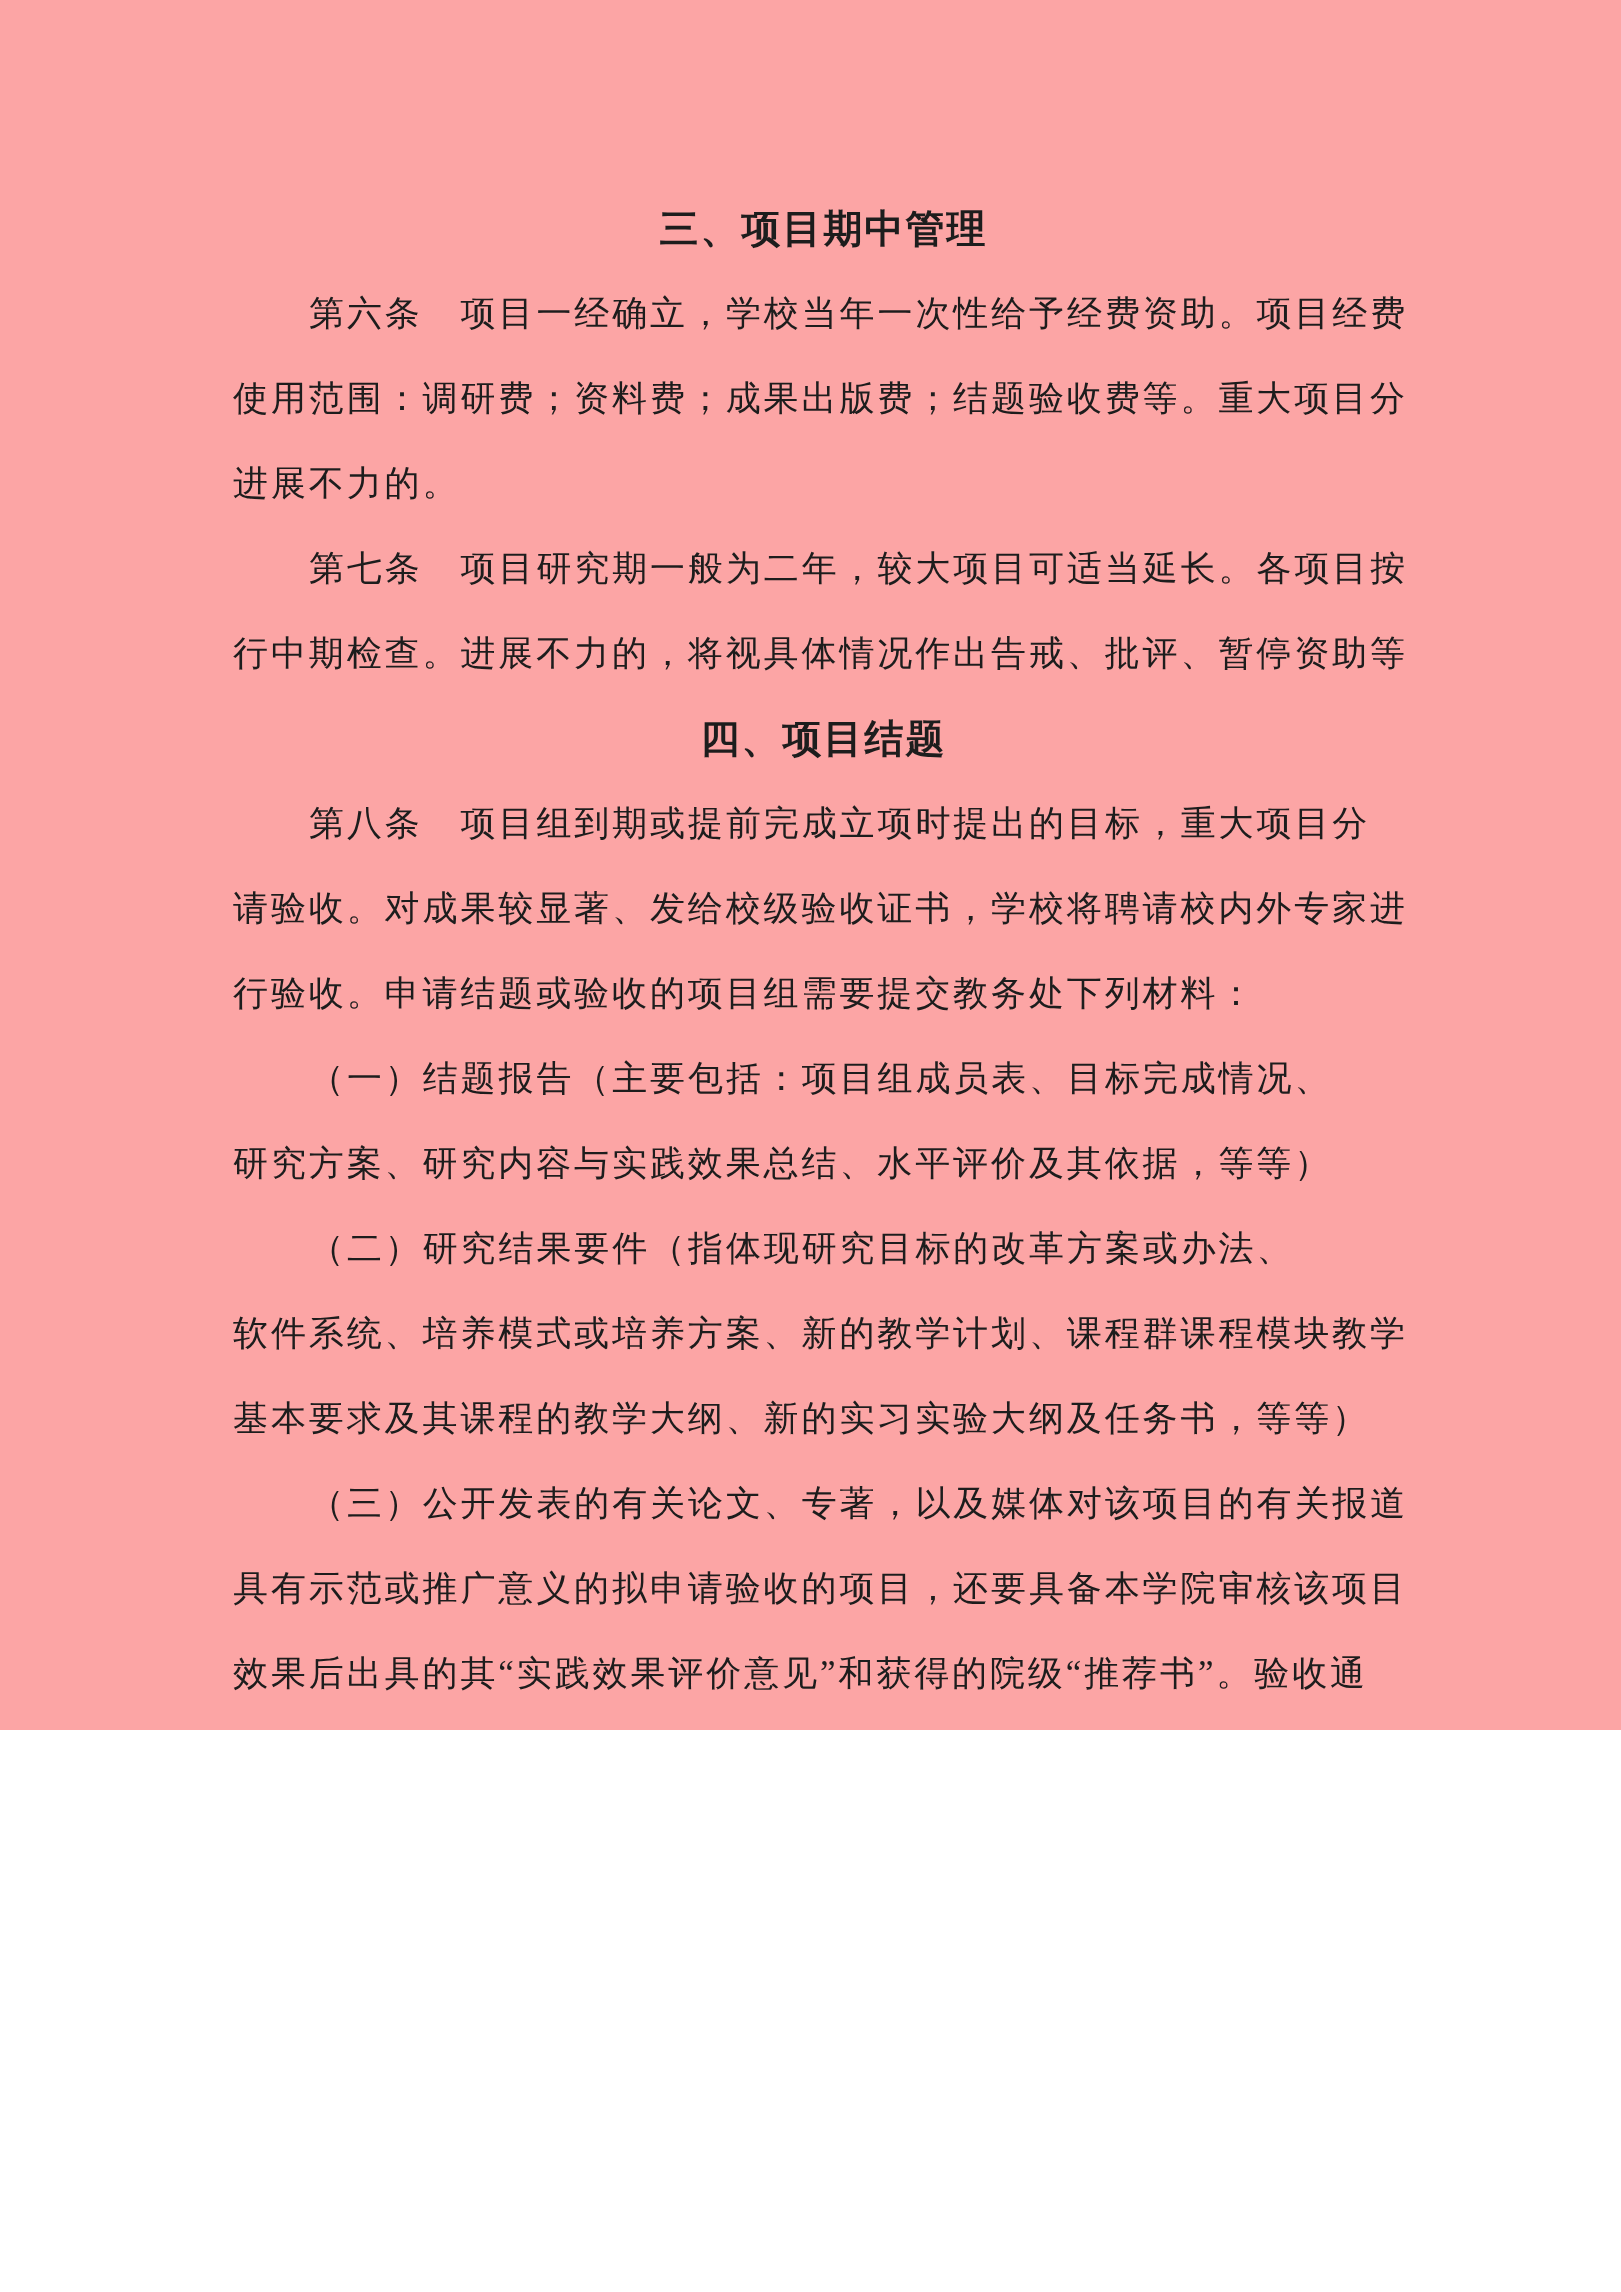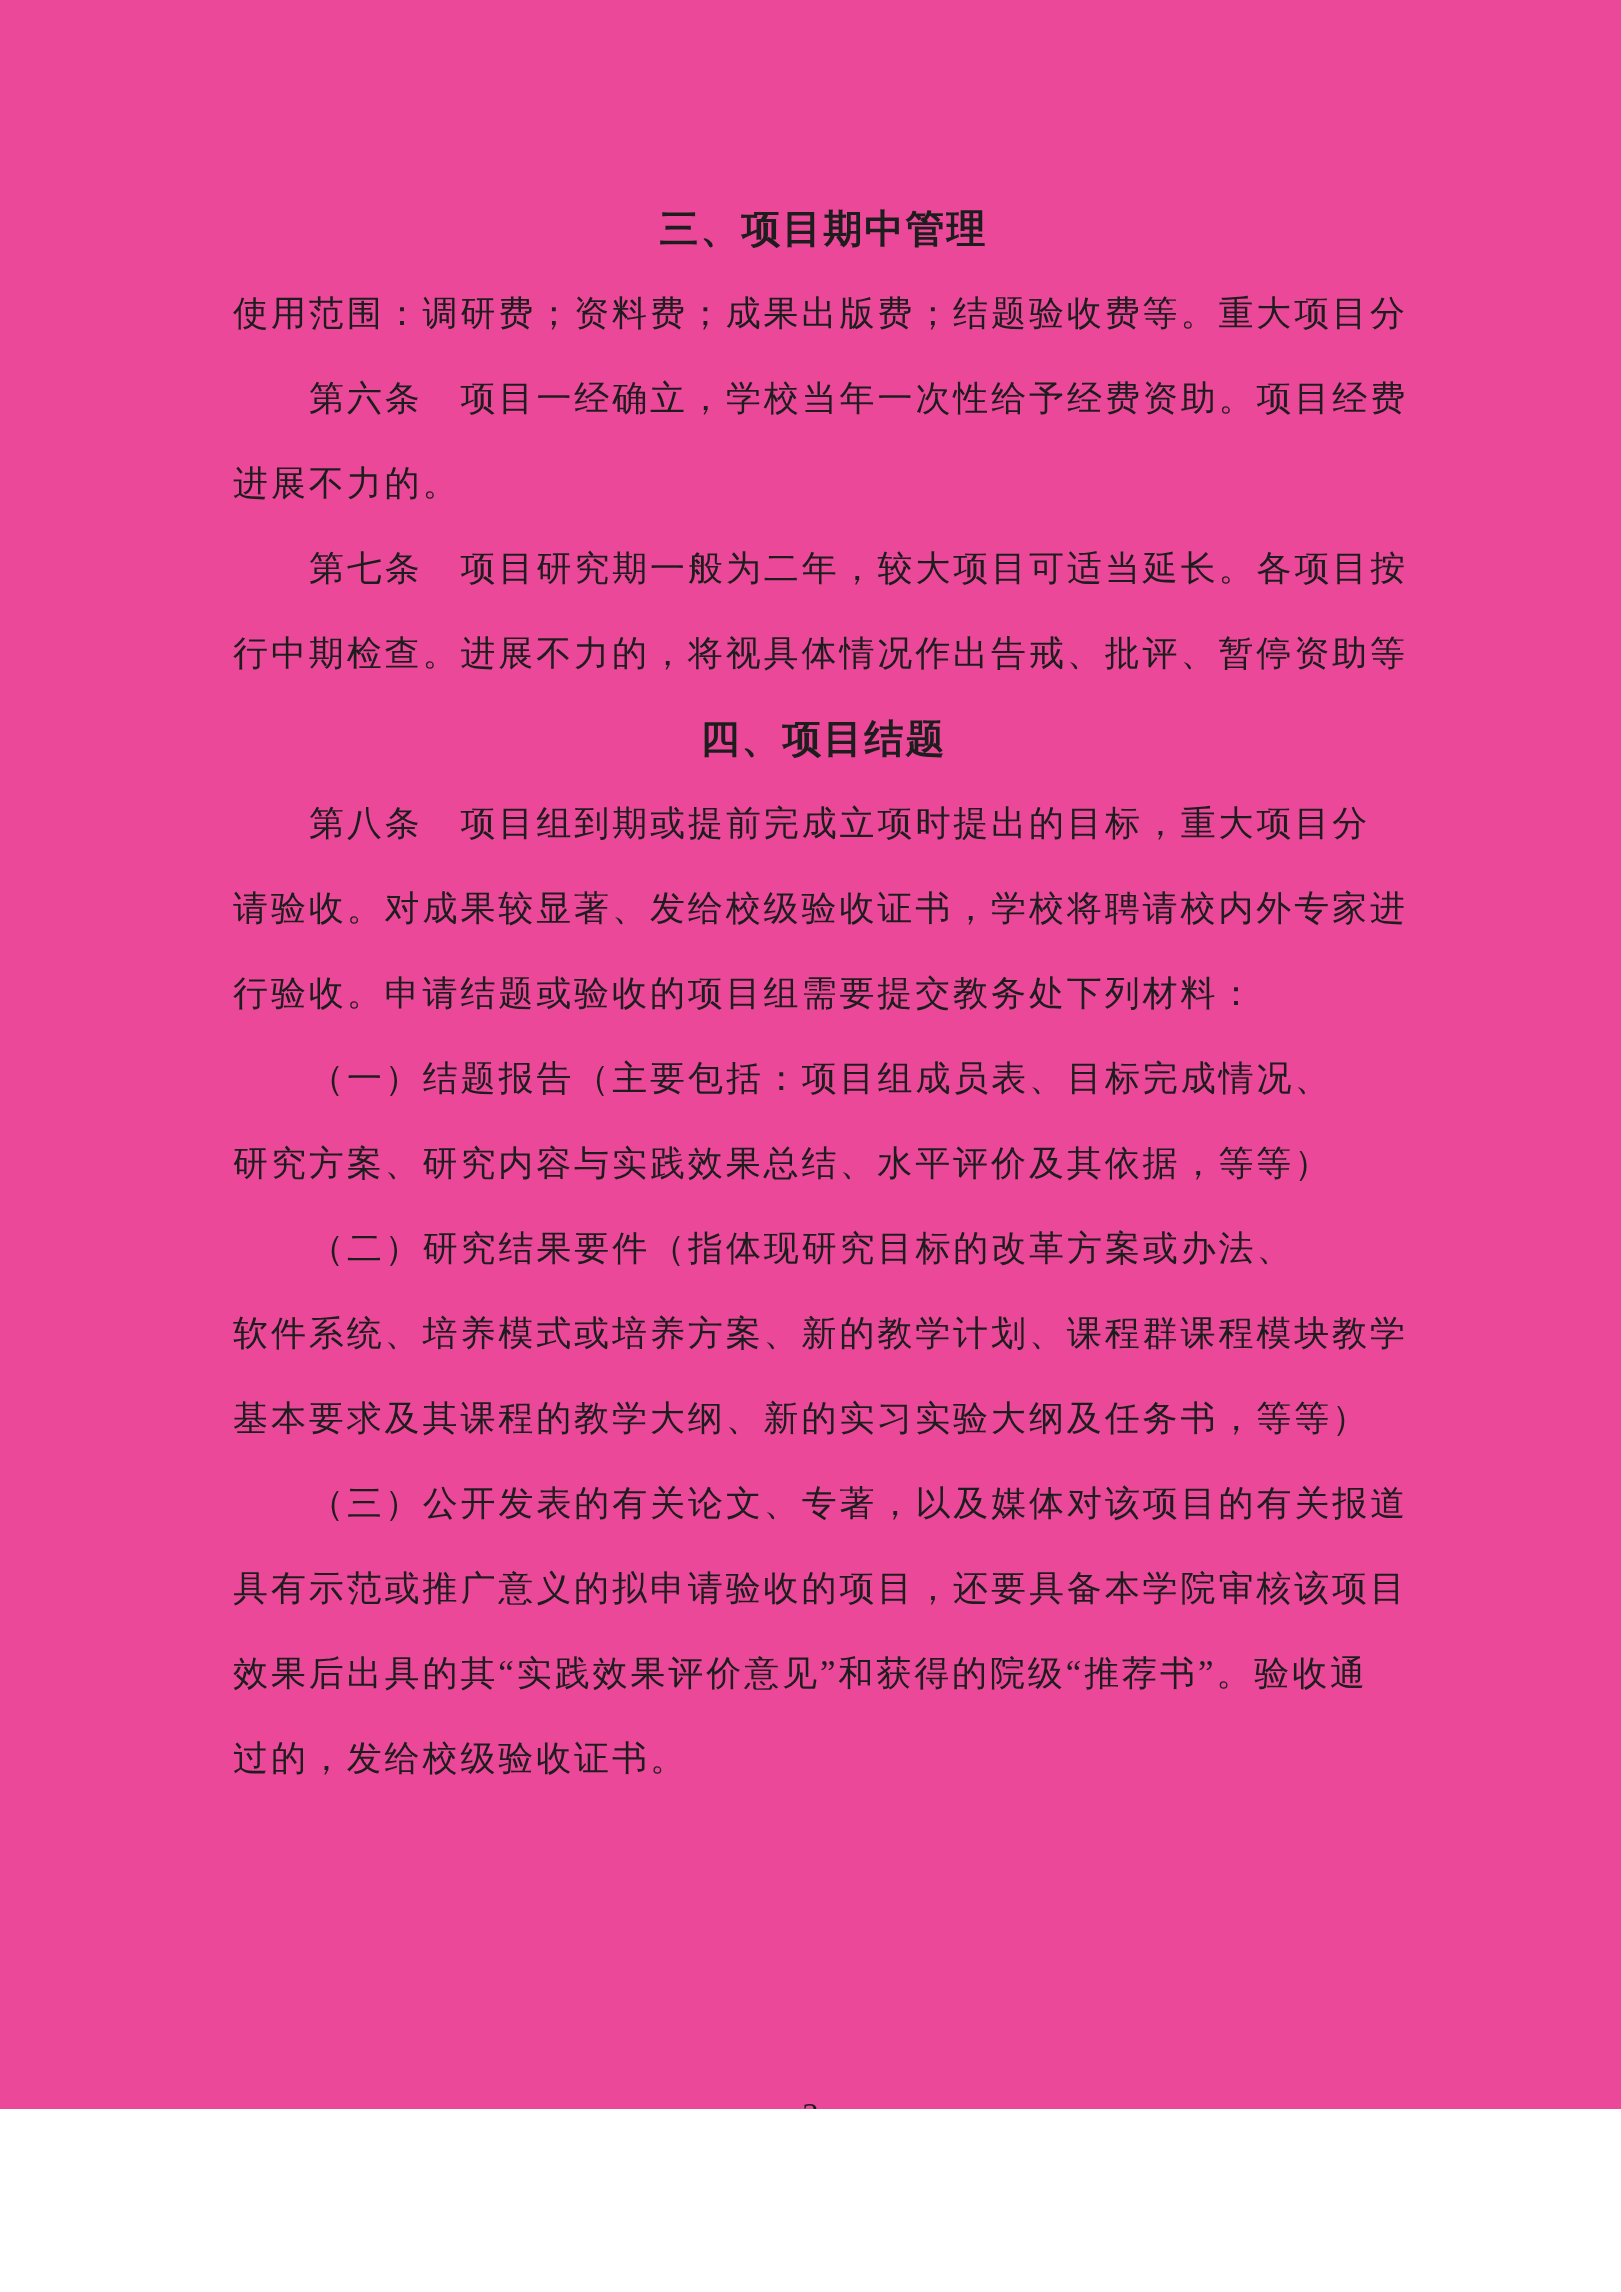--- a/index.html
+++ b/index.html
@@ -3,22 +3,22 @@
 <meta charset="utf-8">
 <style>
   html, body {
     margin: 0;
     padding: 0;
     background: #ffffff;
   }
   .page {
     position: relative;
     width: 1621px;
-    height: 2109px;
-    background: #ec4899;
+    height: 1730px;
+    background: #fca5a5;
     color: #1d1d1d;
     font-family: "Liberation Serif", "DejaVu Serif", serif;
     overflow: hidden;
   }
   .content {
     position: absolute;
     left: 233px;
     top: 186px;
     width: 1181px;
   }
@@ -54,22 +54,22 @@
   }
 </style>
 </head>
 <body>
 
 <div class="page">
   <div class="content">
 
     <div class="heading">三、项目期中管理</div>
 
+    <div class="line indent">第六条　项目一经确立，学校当年一次性给予经费资助。项目经费</div>
     <div class="line">使用范围：调研费；资料费；成果出版费；结题验收费等。重大项目分</div>
-    <div class="line indent">第六条　项目一经确立，学校当年一次性给予经费资助。项目经费</div>
     <div class="line">进展不力的。</div>
 
     <div class="line indent">第七条　项目研究期一般为二年，较大项目可适当延长。各项目按</div>
     <div class="line">行中期检查。进展不力的，将视具体情况作出告戒、批评、暂停资助等</div>
 
     <div class="heading">四、项目结题</div>
 
     <div class="line indent">第八条　项目组到期或提前完成立项时提出的目标，重大项目分</div>
     <div class="line">请验收。对成果较显著、发给校级验收证书，学校将聘请校内外专家进</div>
     <div class="line">行验收。申请结题或验收的项目组需要提交教务处下列材料：</div>

